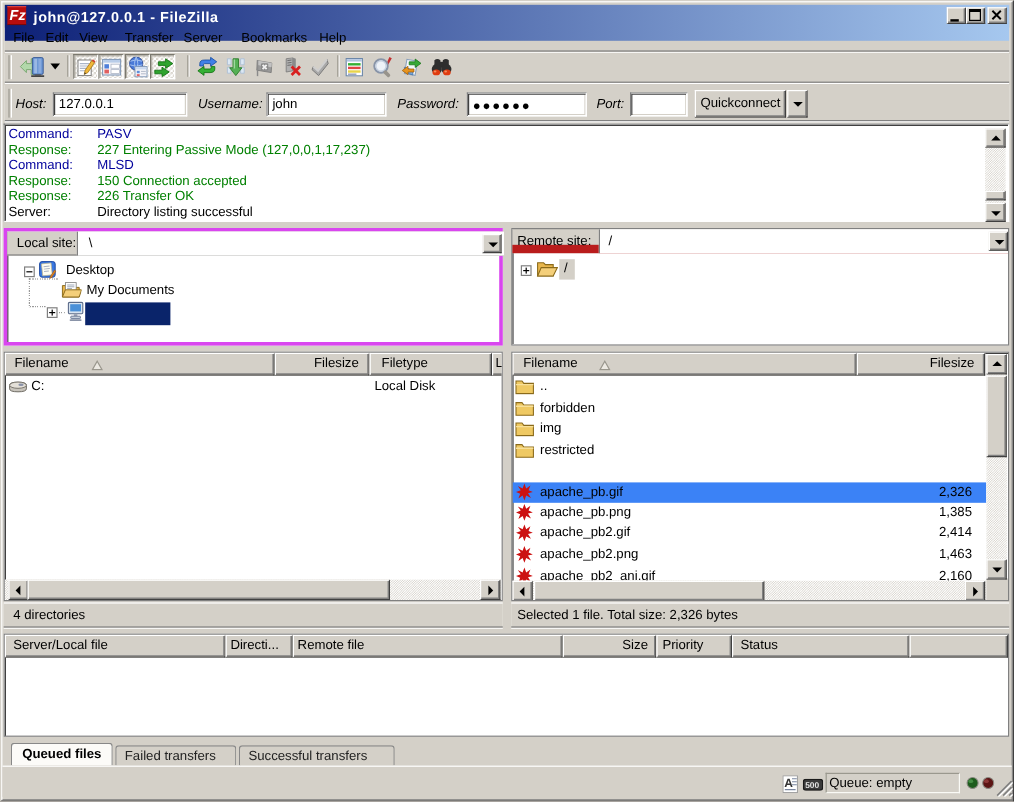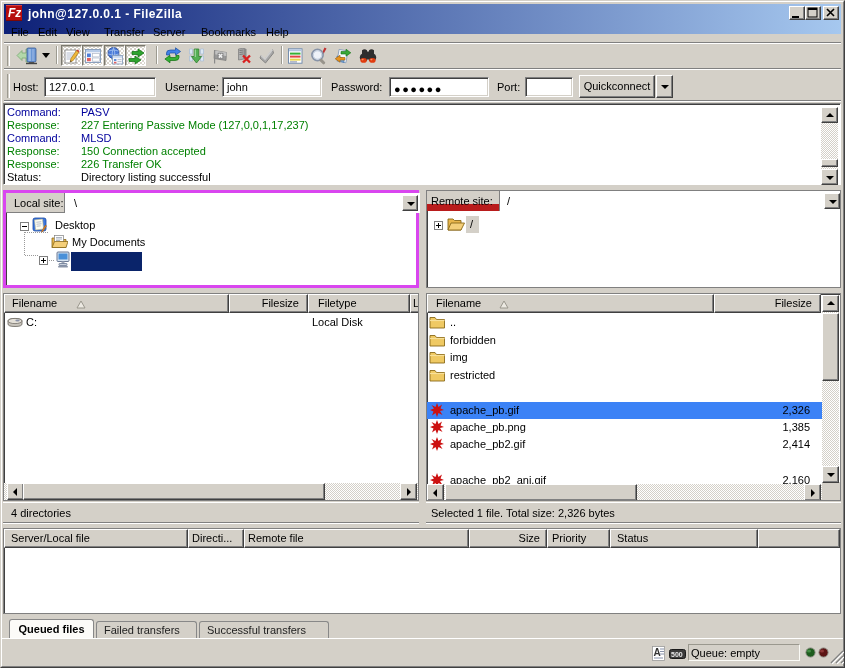--- a/index.html
+++ b/index.html
@@ -49,21 +49,21 @@
 .arrow { position:absolute; width:0; height:0; }
 
 .hcell { position:absolute; top:0; height:19px; background:#d4d0c8;
   border-top:1px solid #ffffff; border-left:1px solid #ffffff;
   border-bottom:1px solid #404040; border-right:1px solid #404040;
   box-shadow: inset -1px -1px 0 #808080;
   line-height:17px; padding-left:7px; overflow:hidden; white-space:nowrap; }
 .grip { position:absolute; width:3px; border-left:1px solid #9c9a90; border-right:1px solid #ffffff; }
 .tsep { position:absolute; width:2px; border-left:1px solid #9c9a90; border-right:1px solid #ffffff; }
 .tgl { top:1px; width:21px; height:21px; border:1px solid #fff; border-top-color:#7a786e; border-left-color:#7a786e; box-shadow: inset 1px 1px 0 #b8b4aa; }
-label.ql { position:absolute; top:11px; }
+label.ql { position:absolute; top:11px;font-style:italic; }
 .qinput { position:absolute; top:7px; height:20px; background:#fff;
   border-top:1px solid #808080; border-left:1px solid #808080;
   border-bottom:1px solid #ffffff; border-right:1px solid #ffffff;
   box-shadow: inset 1px 1px 0 #404040, inset -1px -1px 0 #d4d0c8;
   font-size:11px; padding:3px 0 0 4px; color:#000; }
 .rrow { position:absolute; left:0; width:395px; height:17px; }
 .rrow .fol { position:absolute; left:2px; top:1px; width:17px; height:14px; }
 .rrow .fico { position:absolute; left:2px; top:0; width:16px; height:16px; }
 .rrow .fn { position:absolute; left:23px; top:2px; white-space:nowrap; }
 .rrow .fs { position:absolute; right:12px; top:2px; }
@@ -244,21 +244,21 @@
   <div class="abs" style="left:3px;top:2px;line-height:13px;color:#00009c">Command:</div>
   <div class="abs" style="left:77px;top:2px;line-height:13px;color:#00009c">PASV</div>
   <div class="abs" style="left:3px;top:15px;line-height:13px;color:#008000">Response:</div>
   <div class="abs" style="left:77px;top:15px;line-height:13px;color:#008000">227 Entering Passive Mode (127,0,0,1,17,237)</div>
   <div class="abs" style="left:3px;top:28px;line-height:13px;color:#00009c">Command:</div>
   <div class="abs" style="left:77px;top:28px;line-height:13px;color:#00009c">MLSD</div>
   <div class="abs" style="left:3px;top:41px;line-height:13px;color:#008000">Response:</div>
   <div class="abs" style="left:77px;top:41px;line-height:13px;color:#008000">150 Connection accepted</div>
   <div class="abs" style="left:3px;top:54px;line-height:13px;color:#008000">Response:</div>
   <div class="abs" style="left:77px;top:54px;line-height:13px;color:#008000">226 Transfer OK</div>
-  <div class="abs" style="left:3px;top:67px;line-height:13px;color:#000">Status:</div>
+  <div class="abs" style="left:3px;top:67px;line-height:13px;color:#000">Server:</div>
   <div class="abs" style="left:77px;top:67px;line-height:13px;color:#000">Directory listing successful</div>
 
   <div class="abs" style="left:817px;top:3px;width:17px;height:78px;">
     <div class="dither abs" style="left:0;top:0;width:17px;height:78px"></div>
     <div class="sbbtn" style="left:0;top:0;width:17px;height:16px">
         <div class="arrow" style="left:4px;top:5px;border-left:4px solid transparent;border-right:4px solid transparent;border-bottom:4px solid #000"></div>
       </div>
     <div class="sbthumb" style="left:0;top:52px;width:17px;height:8px"></div>
     <div class="sbbtn" style="left:0;top:62px;width:17px;height:16px">
         <div class="arrow" style="left:4px;top:6px;border-left:4px solid transparent;border-right:4px solid transparent;border-top:4px solid #000"></div>
@@ -427,20 +427,27 @@
         <span class="fn" style="left:23px">apache_pb.png</span>
         <span class="fs">1,385</span>
       </div>
     <div class="rrow" style="top:123px">
         <svg class="fico" viewBox="0 0 16 16">
           <path class="splat" d="M8 1 L9.5 5 L13 2.5 L11.5 6.5 L15 8 L11 9 L13.5 13 L9.5 11 L8 15 L6.5 11 L3 13.5 L4.5 9.5 L1 8 L5 6.5 L2.5 3 L6.5 5 Z" fill="#cc1111"></path>
         </svg>
         <span class="fn" style="left:23px">apache_pb2.gif</span>
         <span class="fs">2,414</span>
       </div>
+    <div class="rrow" style="top:141px">
+        <svg class="fico" viewBox="0 0 16 16">
+          <path class="splat" d="M8 1 L9.5 5 L13 2.5 L11.5 6.5 L15 8 L11 9 L13.5 13 L9.5 11 L8 15 L6.5 11 L3 13.5 L4.5 9.5 L1 8 L5 6.5 L2.5 3 L6.5 5 Z" fill="#cc1111"></path>
+        </svg>
+        <span class="fn" style="left:23px">apache_pb2.png</span>
+        <span class="fs">1,463</span>
+      </div>
     <div class="rrow" style="top:159px">
         <svg class="fico" viewBox="0 0 16 16">
           <path class="splat" d="M8 1 L9.5 5 L13 2.5 L11.5 6.5 L15 8 L11 9 L13.5 13 L9.5 11 L8 15 L6.5 11 L3 13.5 L4.5 9.5 L1 8 L5 6.5 L2.5 3 L6.5 5 Z" fill="#cc1111"></path>
         </svg>
         <span class="fn" style="left:23px">apache_pb2_ani.gif</span>
         <span class="fs">2,160</span>
       </div>
   </div>
   <div id="rhscroll" class="abs" style="left:0;top:190px;width:395px;height:17px;">
     <div class="dither abs" style="left:0;top:0;width:395px;height:17px"></div>

